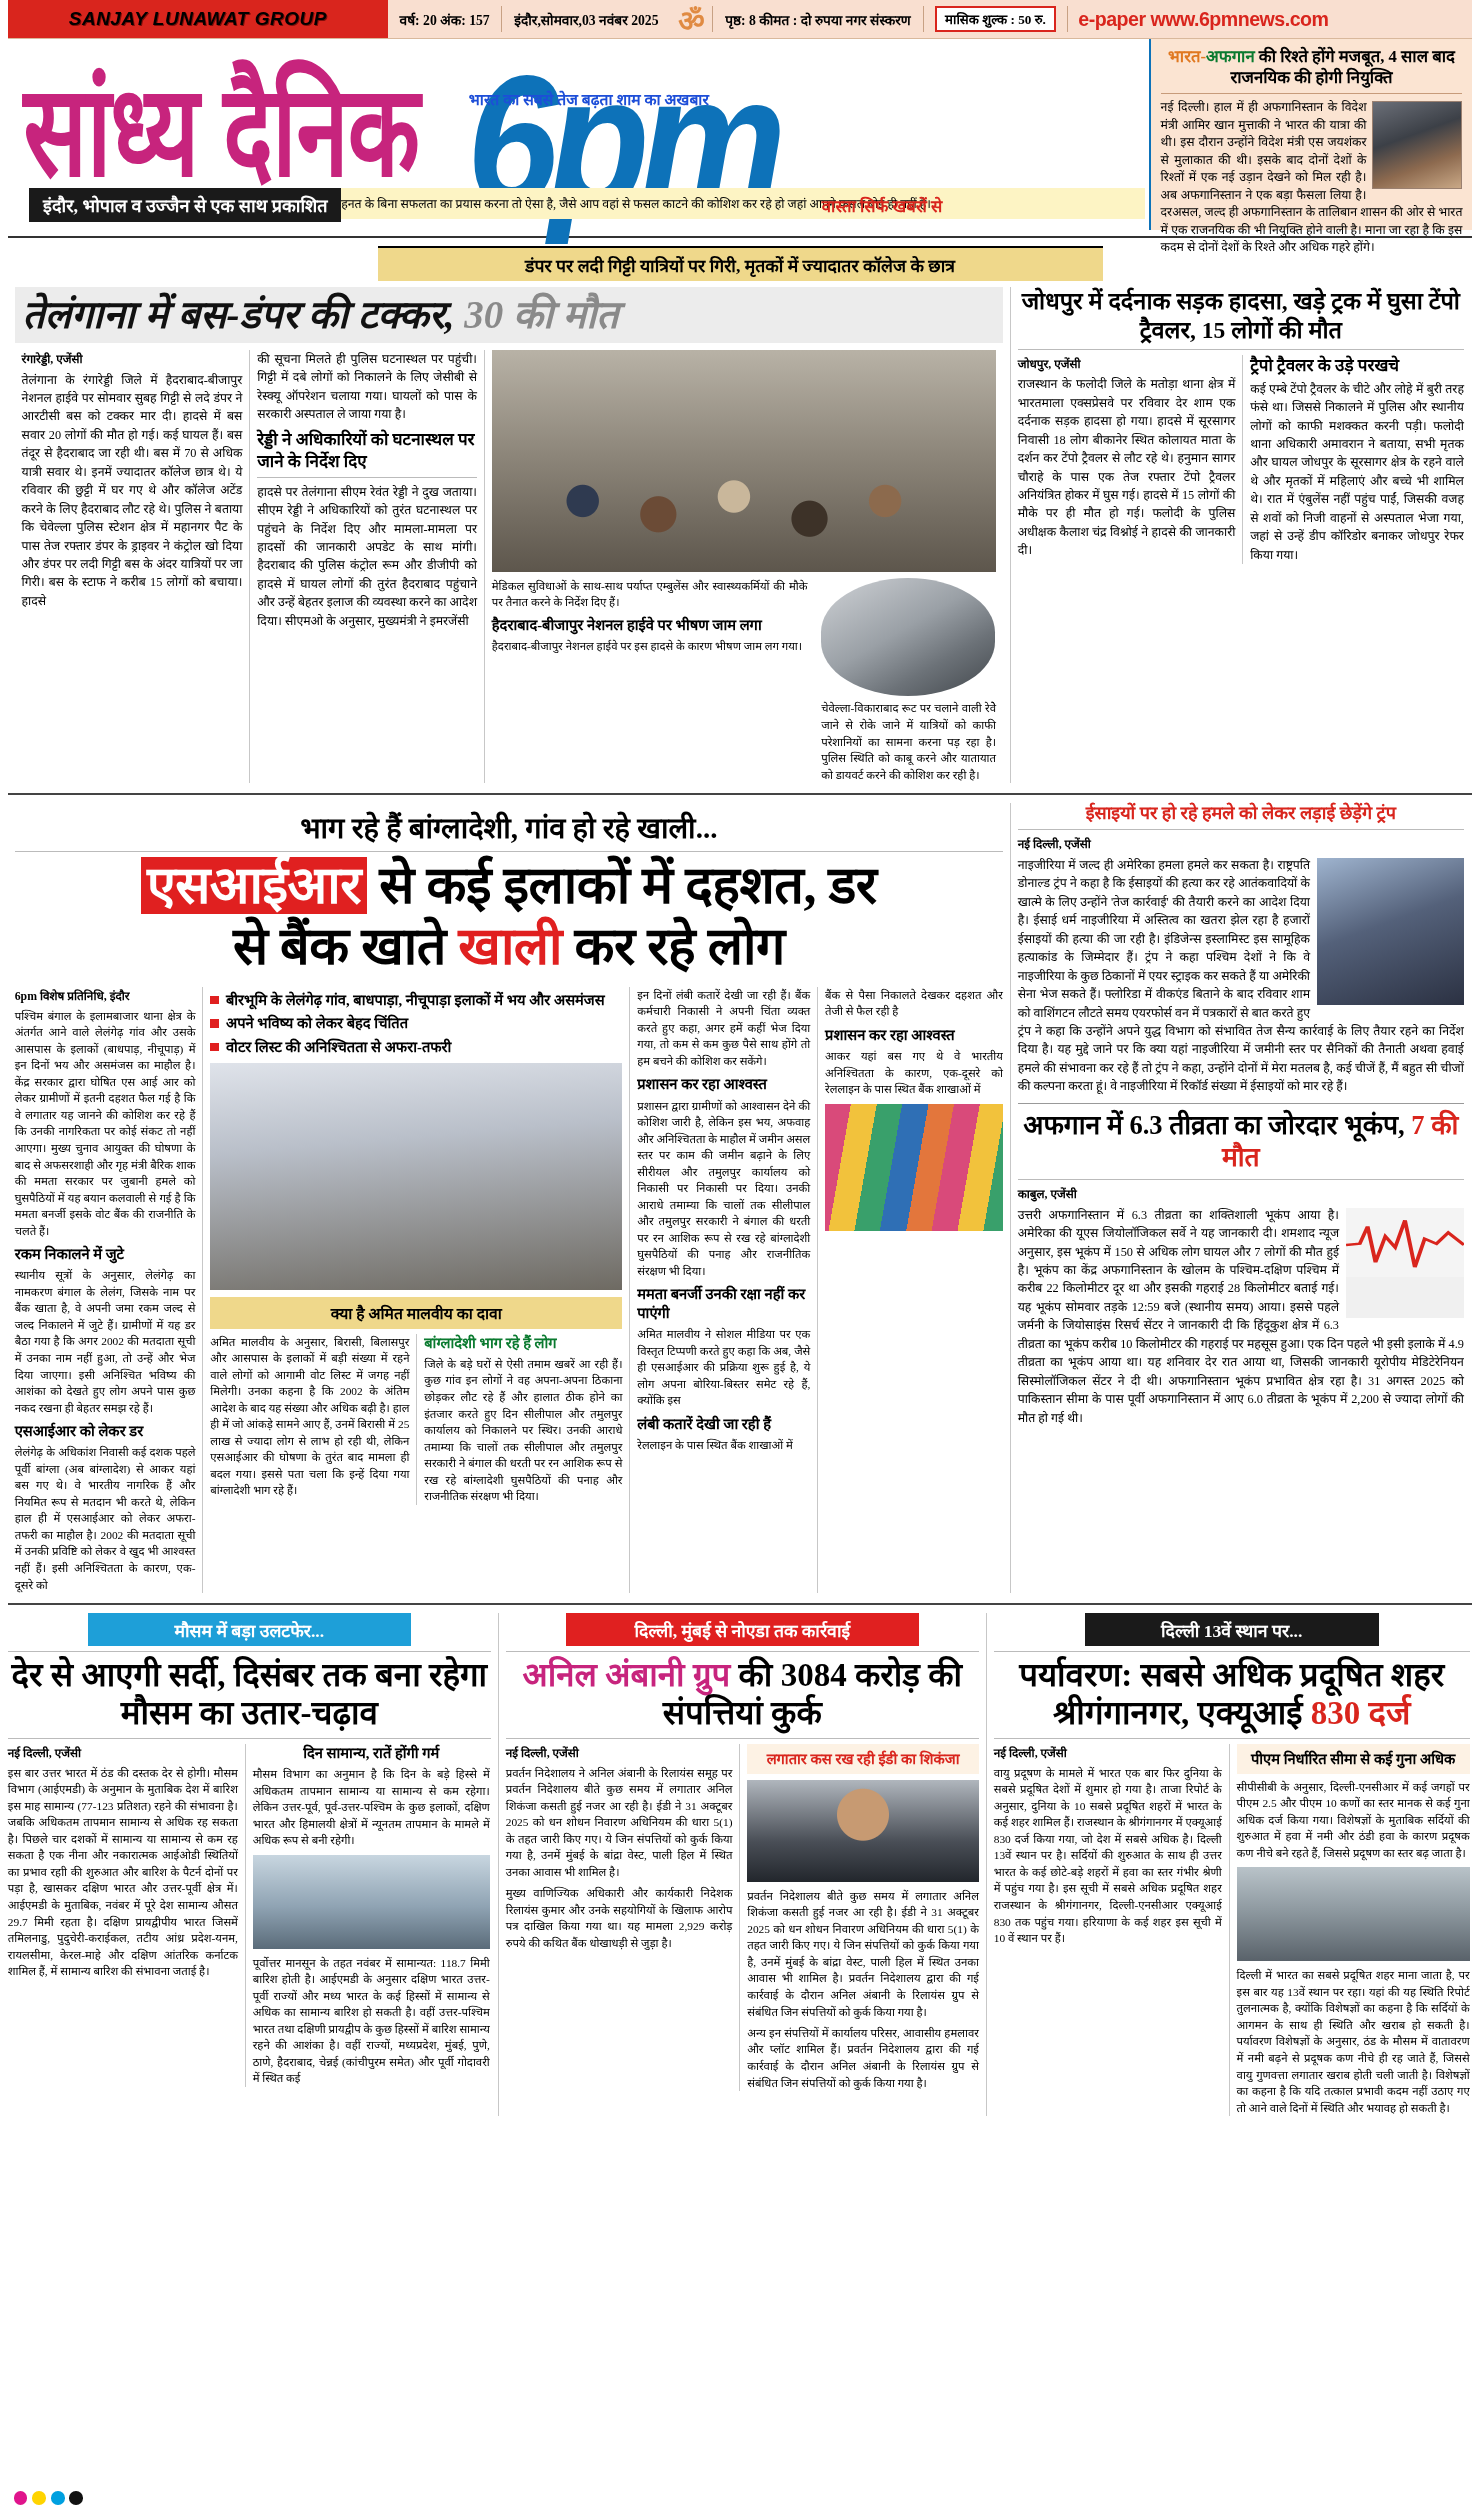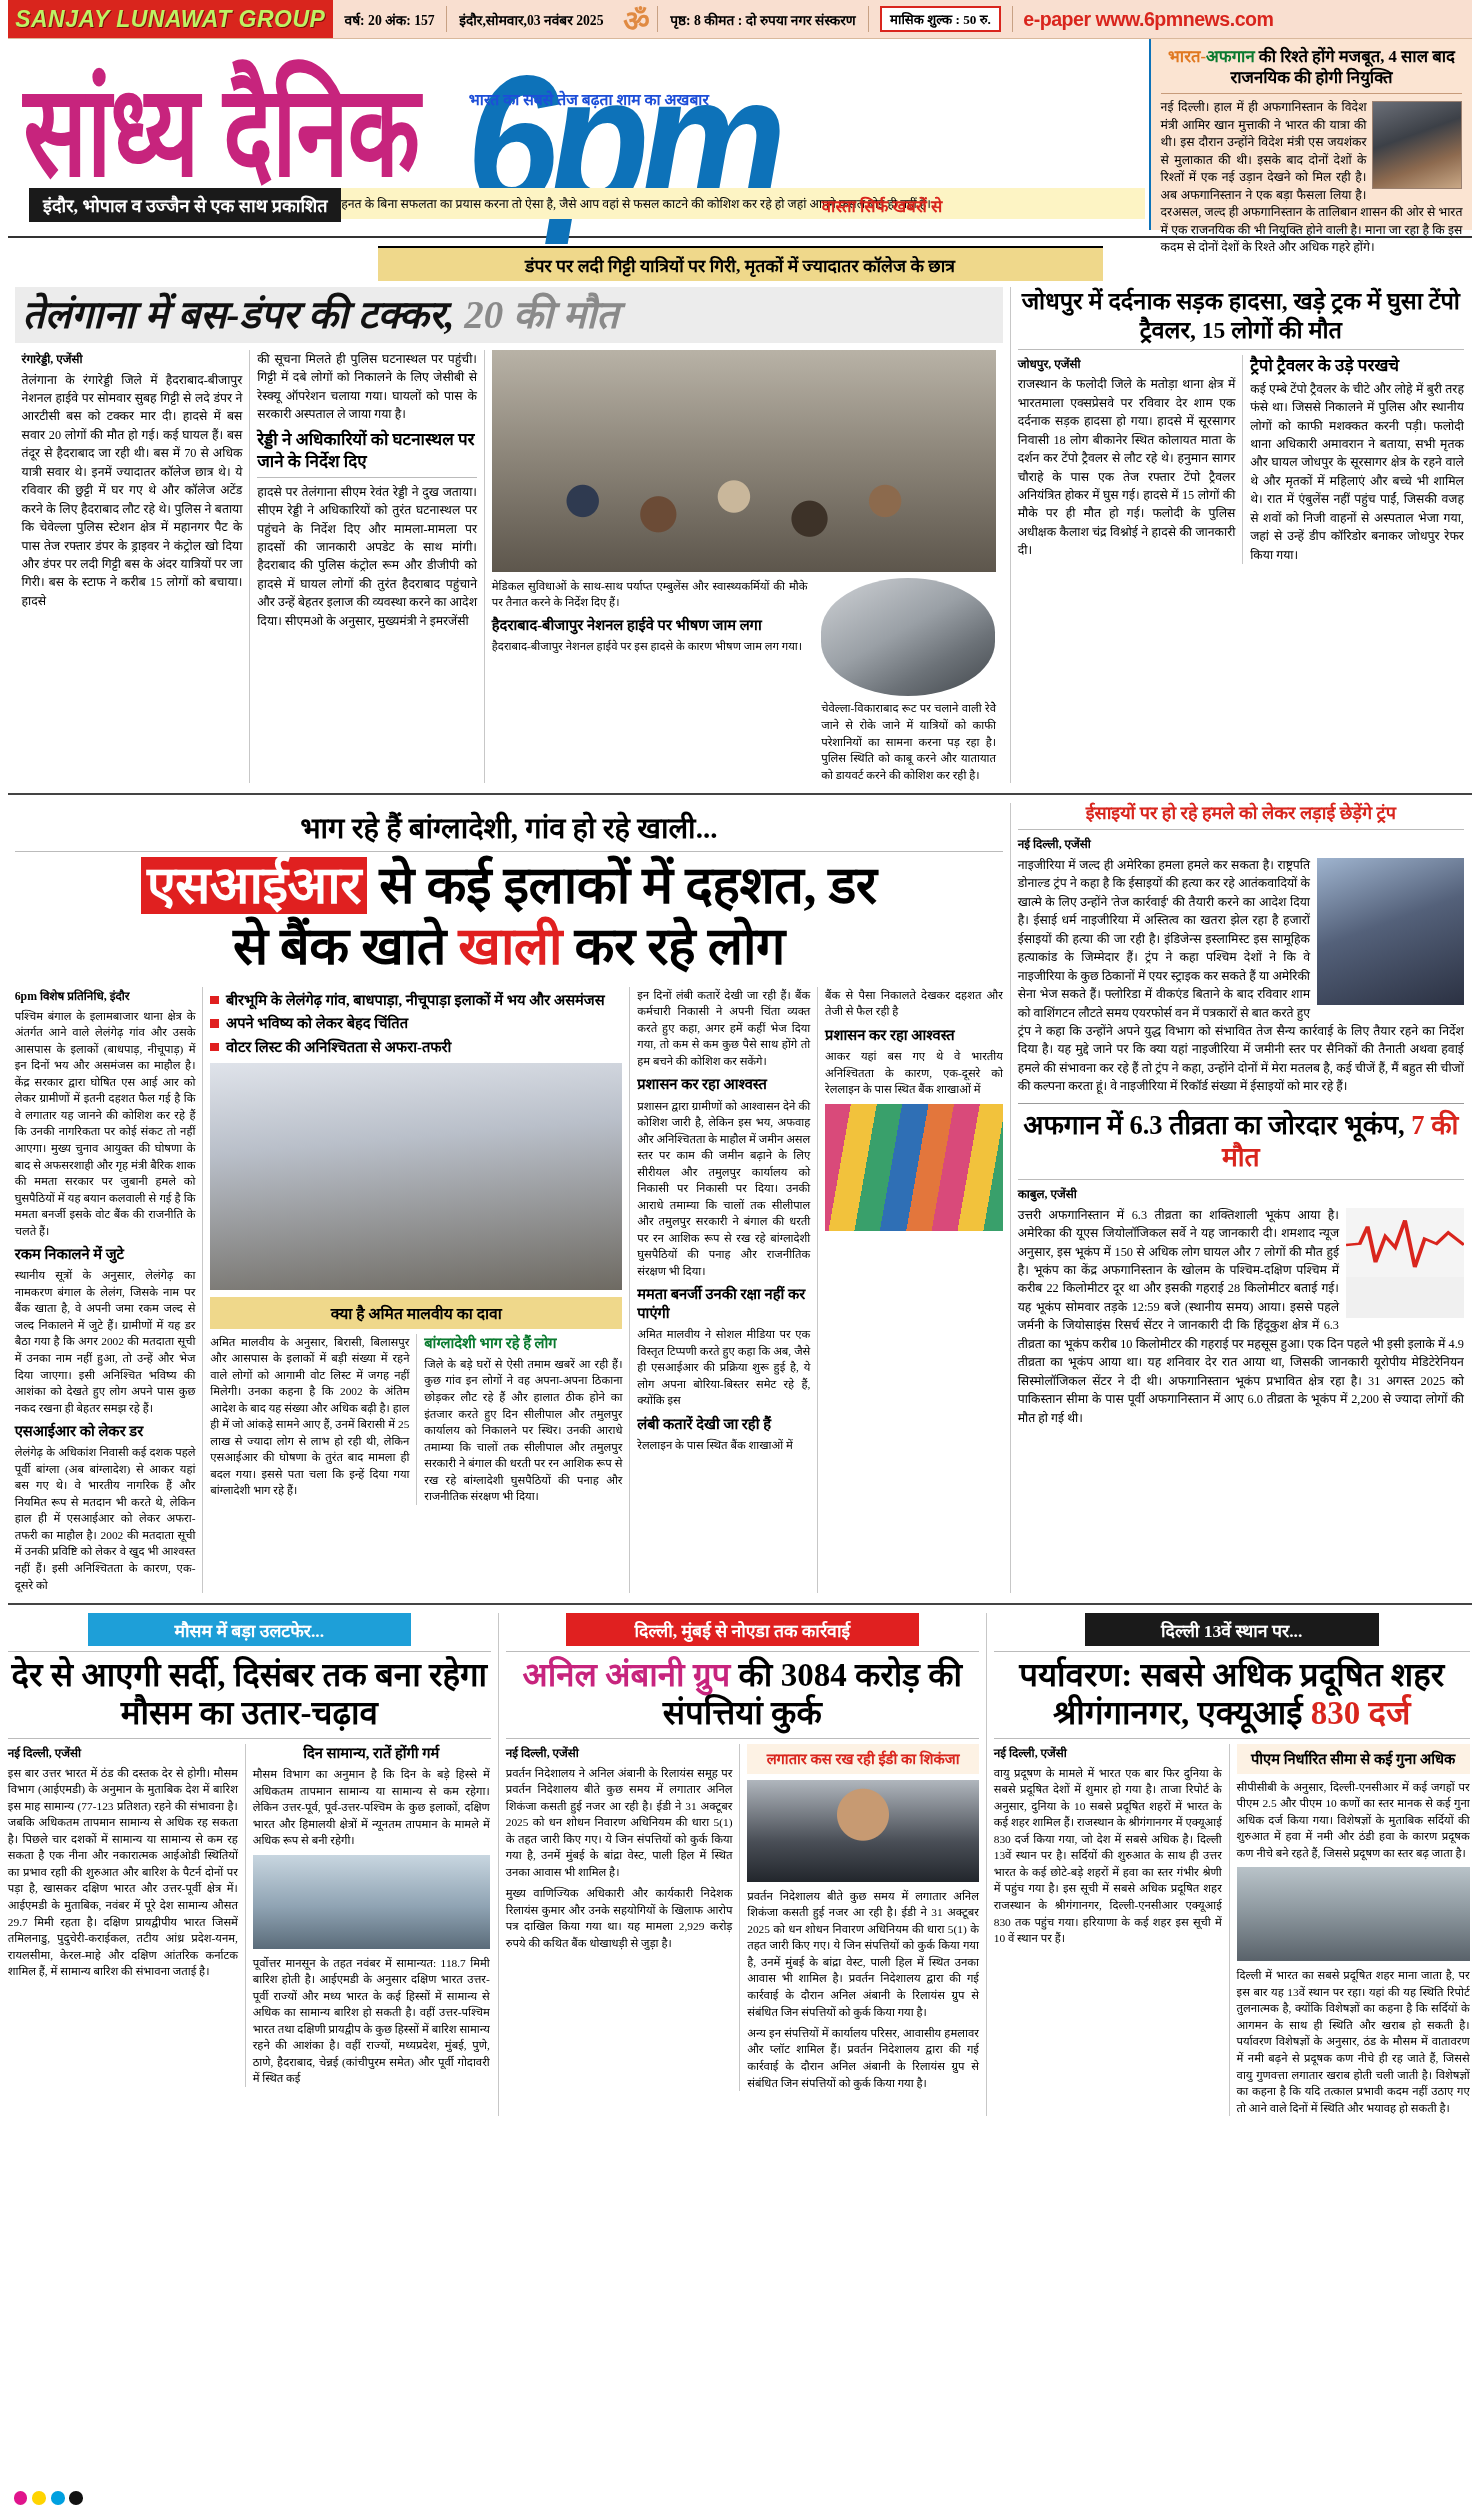--- a/index.html
+++ b/index.html
@@ -10,24 +10,24 @@
     width:1480px; height:2509px;
     margin:0 auto; background:#ffffff;
     position:relative; overflow:hidden;
     color:#000;
   }
   .page { width:1480px; height:2509px; position:relative; background:#fff; padding:0 7.8px; }
 
   
   .topbar { display:flex; align-items:stretch; height:39px; background:#f9dfd0; border-bottom:1px solid #d9b89c; }
   .grp-logo {
-    background:#d9251d; color:#bef264; font-family:"Liberation Sans",sans-serif;
-    font-weight:bold; font-size:23px; letter-spacing:0.5px;
+    background:#d9251d; color:#000000; font-family:"Liberation Sans",sans-serif;
+    font-weight:bold; font-size:19px; letter-spacing:0.5px;
     display:flex; align-items:center; justify-content:center;
-    width:325px; font-style:italic;
+    width:380px; font-style:italic;
     text-shadow:1px 1px 0 #7e0d08;
   }
   .topbar-cell { display:flex; align-items:center; justify-content:center; font-size:13.7px; font-weight:bold; padding:0 11.8px; white-space:nowrap;}
   .tb-sep { width:1px; background:#c8a184; margin:5.9px 0; }
   .monthly { border:2px solid #d9251d; padding:2px 7.8px; font-size:13.2px; font-weight:bold; display:flex; align-items:center; background:#fff; margin:3.9px 0;}
   .epaper { color:#d9251d; font-family:"Liberation Sans",sans-serif; font-size:19.6px; font-weight:bold; display:flex; align-items:center; padding:0 9.8px; letter-spacing:-0.5px;}
   .om-glyph { color:#e08a42; font-size:29px; padding:0 7.8px; display:flex; align-items:center; font-weight:bold; }
 
   
   .masthead { display:flex; position:relative; height:191px; }
@@ -198,21 +198,21 @@
   </div>
 
   <div class="rule-thick"></div>
 
   <div class="s1-banner">डंपर पर लदी गिट्टी यात्रियों पर गिरी, मृतकों में ज्यादातर कॉलेज के छात्र</div>
 
   <div class="cols" style="margin-top:5.9px;">
 
     <div class="col" style="width:1002px;">
       <div class="hl-box-grey">
-        <div class="hl-big"><span>तेलंगाना में बस-डंपर की टक्कर, </span><span class="grey">20 की मौत</span></div>
+        <div class="hl-big"><span>तेलंगाना में बस-डंपर की टक्कर, </span><span class="grey">30 की मौत</span></div>
       </div>
       <div class="cols" style="margin-top:6.9px;">
         <div class="col" style="width:241px;">
           <div class="byline">रंगारेड्डी, एजेंसी</div>
           <div class="ptext" style="margin-top:3.9px;">तेलंगाना के रंगारेड्डी जिले में हैदराबाद-बीजापुर नेशनल हाईवे पर सोमवार सुबह गिट्टी से लदे डंपर ने आरटीसी बस को टक्कर मार दी। हादसे में बस सवार 20 लोगों की मौत हो गई। कई घायल हैं। बस तंदूर से हैदराबाद जा रही थी। बस में 70 से अधिक यात्री सवार थे। इनमें ज्यादातर कॉलेज छात्र थे। ये रविवार की छुट्टी में घर गए थे और कॉलेज अटेंड करने के लिए हैदराबाद लौट रहे थे। पुलिस ने बताया कि चेवेल्ला पुलिस स्टेशन क्षेत्र में महानगर पैट के पास तेज रफ्तार डंपर के ड्राइवर ने कंट्रोल खो दिया और डंपर पर लदी गिट्टी बस के अंदर यात्रियों पर जा गिरी। बस के स्टाफ ने करीब 15 लोगों को बचाया। हादसे</div>
         </div>
         <div class="col vline" style="width:241px;">
           <div class="ptext">की सूचना मिलते ही पुलिस घटनास्थल पर पहुंची। गिट्टी में दबे लोगों को निकालने के लिए जेसीबी से रेस्क्यू ऑपरेशन चलाया गया। घायलों को पास के सरकारी अस्पताल ले जाया गया है।</div>
           <div class="subhead">रेड्डी ने अधिकारियों को घटनास्थल पर जाने के निर्देश दिए</div>
           <div class="rule-thin"></div>

